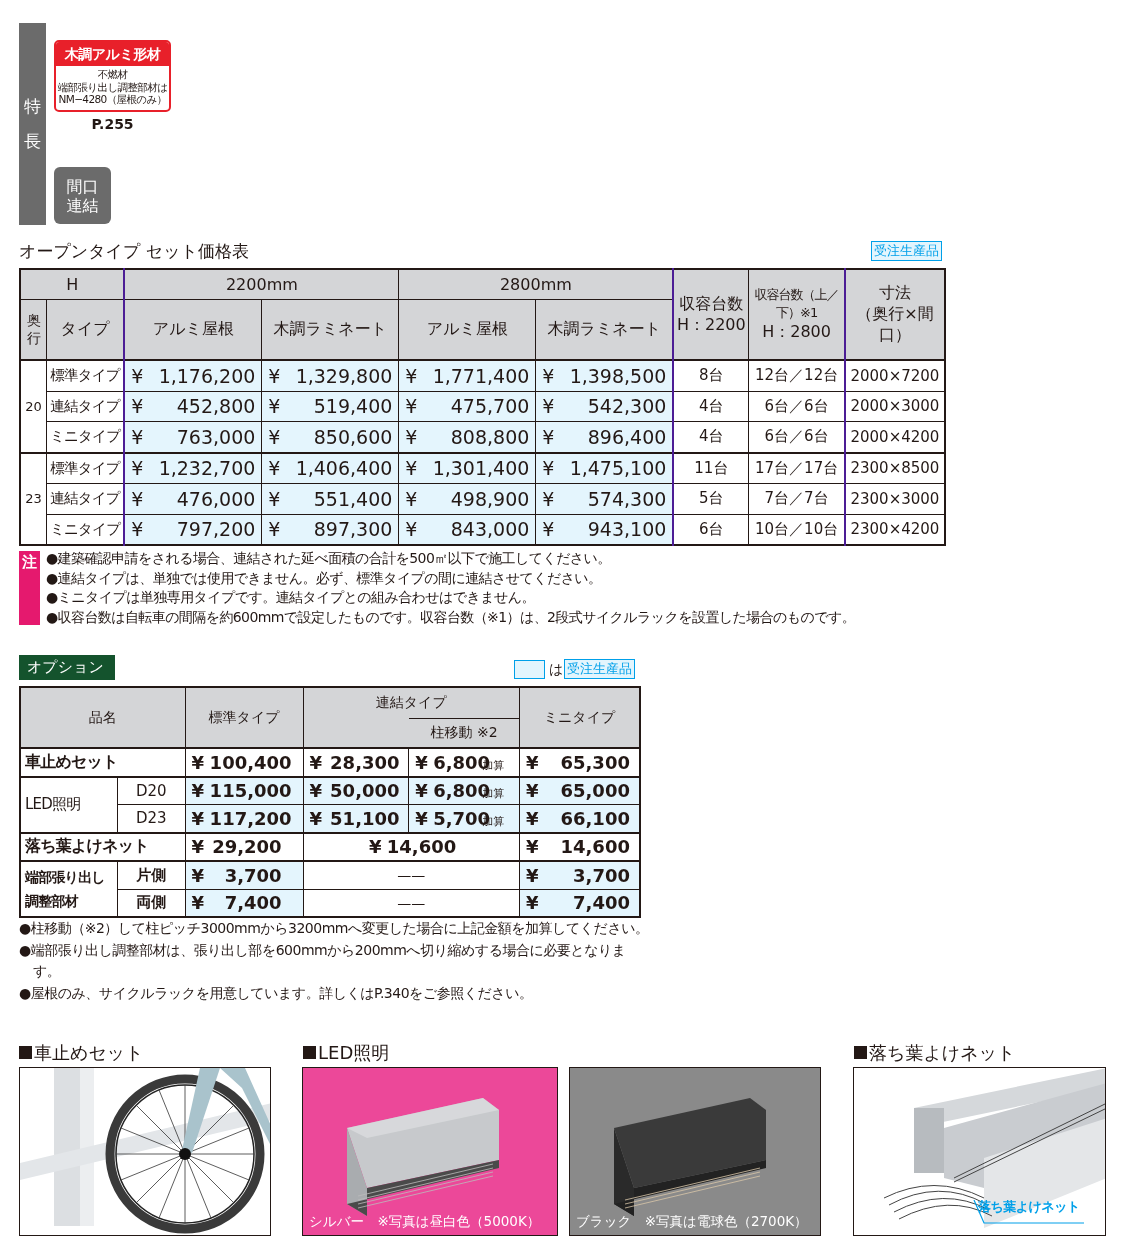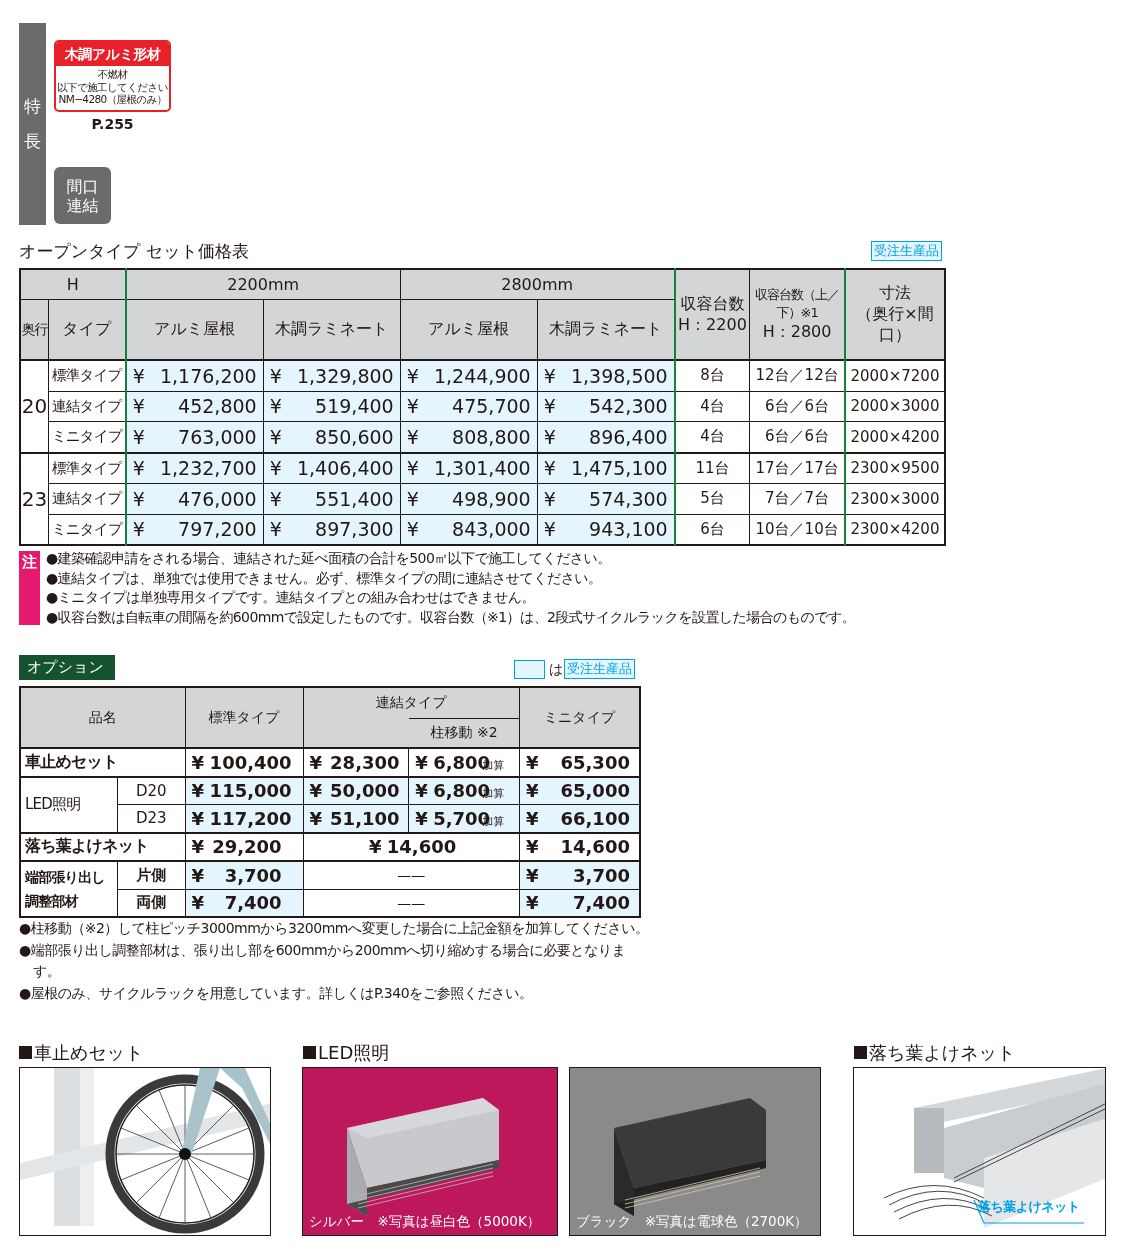--- a/index.html
+++ b/index.html
@@ -26,22 +26,22 @@
   .pt { left:19px; top:268px; width:927px; border:2px solid #231815; }
   .pt td, .pt th { border:1px solid #231815; padding:0; font-weight:normal; text-align:center; }
   .pt th { background:#d4d5d7; font-size:16px; color:#231815; }
   .pt .hdr1 th { height:29px; }
   .pt .hdr2 th { height:59px; }
   .pt td { height:29.5px; font-size:14px; }
   .pt td.price { background:#e4f5fd; font-weight:normal; font-size:19px; text-align:left; padding:0 6px 0 6px; white-space:nowrap; }
   .price .yen { display:inline-block; width:20px; }
   .price .amt { display:inline-block; width:104px; text-align:right; }
   .pt td.type { font-size:14.5px; letter-spacing:-0.8px; }
-  .pt td.depth { font-size:20px; }
-  .pt .thick-left { border-left:2px solid #15803d; }
+  .pt td.depth { font-size:13px; }
+  .pt .thick-left { border-left:2px solid #4c1d95; }
   .pt .thick-top td { border-top:2px solid #231815; }
   .pt td.cap, .pt td.dim { font-size:15px; }
 
   
   .note-mark { left:19px; top:551px; width:21px; height:74px; background:#e5196e; color:#fff; font-weight:bold; font-size:15px; text-align:center; padding-top:2px; box-sizing:border-box; }
   .notes { left:46px; top:549px; font-size:14px; line-height:19.5px; letter-spacing:-0.6px; }
   .notes div { white-space:nowrap; }
 
   
   .opt-tag { left:19px; top:655px; width:96px; height:25px; background:#14532d; color:#fff; font-size:15px; line-height:25px; padding-left:8px; box-sizing:border-box; }
@@ -77,21 +77,21 @@
 <body>
 
 <div class="abs feature-bar">
   <span>特</span>
   <span>長</span>
 </div>
 <div class="abs badge-box">
   <div class="badge-head">木調アルミ形材</div>
   <div class="badge-body">
     <div>不燃材</div>
-    <div>以下で施工してください</div>
+    <div>端部張り出し調整部材は</div>
     <div>NM−4280（屋根のみ）</div>
   </div>
 </div>
 <div class="abs badge-page">P.255</div>
 <div class="abs connect-btn">
   <div>間口</div>
   <div>連結</div>
 </div>
 
 <div class="abs sec-title">オープンタイプ セット価格表</div>
@@ -134,21 +134,21 @@
     <th>木調ラミネート</th>
     <th>アルミ屋根</th>
     <th>木調ラミネート</th>
   </tr>
 
   <tr class="thick-top">
     <td rowspan="3" class="depth">20</td>
     <td class="type">標準タイプ</td>
     <td class="price thick-left"><span class="yen">¥</span><span class="amt">1,176,200</span></td>
     <td class="price"><span class="yen">¥</span><span class="amt">1,329,800</span></td>
-    <td class="price"><span class="yen">¥</span><span class="amt">1,244,900</span></td>
+    <td class="price"><span class="yen">¥</span><span class="amt">1,771,400</span></td>
     <td class="price"><span class="yen">¥</span><span class="amt">1,398,500</span></td>
     <td class="cap thick-left">8台</td>
     <td class="cap">12台／12台</td>
     <td class="dim thick-left">2000×7200</td>
   </tr>
   <tr>
     <td class="type">連結タイプ</td>
     <td class="price thick-left"><span class="yen">¥</span><span class="amt">452,800</span></td>
     <td class="price"><span class="yen">¥</span><span class="amt">519,400</span></td>
     <td class="price"><span class="yen">¥</span><span class="amt">475,700</span></td>
@@ -170,21 +170,21 @@
 
   <tr class="thick-top">
     <td rowspan="3" class="depth">23</td>
     <td class="type">標準タイプ</td>
     <td class="price thick-left"><span class="yen">¥</span><span class="amt">1,232,700</span></td>
     <td class="price"><span class="yen">¥</span><span class="amt">1,406,400</span></td>
     <td class="price"><span class="yen">¥</span><span class="amt">1,301,400</span></td>
     <td class="price"><span class="yen">¥</span><span class="amt">1,475,100</span></td>
     <td class="cap thick-left">11台</td>
     <td class="cap">17台／17台</td>
-    <td class="dim thick-left">2300×9500</td>
+    <td class="dim thick-left">2300×8500</td>
   </tr>
   <tr>
     <td class="type">連結タイプ</td>
     <td class="price thick-left"><span class="yen">¥</span><span class="amt">476,000</span></td>
     <td class="price"><span class="yen">¥</span><span class="amt">551,400</span></td>
     <td class="price"><span class="yen">¥</span><span class="amt">498,900</span></td>
     <td class="price"><span class="yen">¥</span><span class="amt">574,300</span></td>
     <td class="cap thick-left">5台</td>
     <td class="cap">7台／7台</td>
     <td class="dim thick-left">2300×3000</td>
@@ -318,21 +318,21 @@
     </g>
     <polygon points="180,0 200,0 172,85 162,82" fill="#a9c3cc"></polygon>
     <polygon points="200,0 225,0 252,60 252,80 222,20" fill="#a9c3cc"></polygon>
     <circle cx="165" cy="86" r="6" fill="#111"></circle>
   </svg>
 </div>
 
 <div class="abs photo-title" style="left:303px;top:1041px">
   <span class="sq"></span><span>LED照明</span>
 </div>
-<div class="abs photo" style="left:302px;top:1067px;width:256px;height:169px;background:#be185d">
+<div class="abs photo" style="left:302px;top:1067px;width:256px;height:169px;background:#ec4899">
   <svg width="252" height="169">
     <polygon points="44,60 180,30 196,42 196,92 64,120" fill="#c7c9cc"></polygon>
     <polygon points="44,60 64,120 64,148 44,136" fill="#a9acaf"></polygon>
     <polygon points="44,60 180,30 196,42 64,70" fill="#e1e3e5" opacity="0.6"></polygon>
     <polygon points="44,136 196,100 196,92 64,120 64,148" fill="#4a4a4a"></polygon>
     <g stroke="#bbb" stroke-width="0.8">
       <line x1="55" y1="132" x2="190" y2="100"></line>
         <line x1="55" y1="136" x2="190" y2="104"></line>
       <line x1="55" y1="140" x2="190" y2="108"></line>
         <line x1="55" y1="128" x2="190" y2="96"></line>

